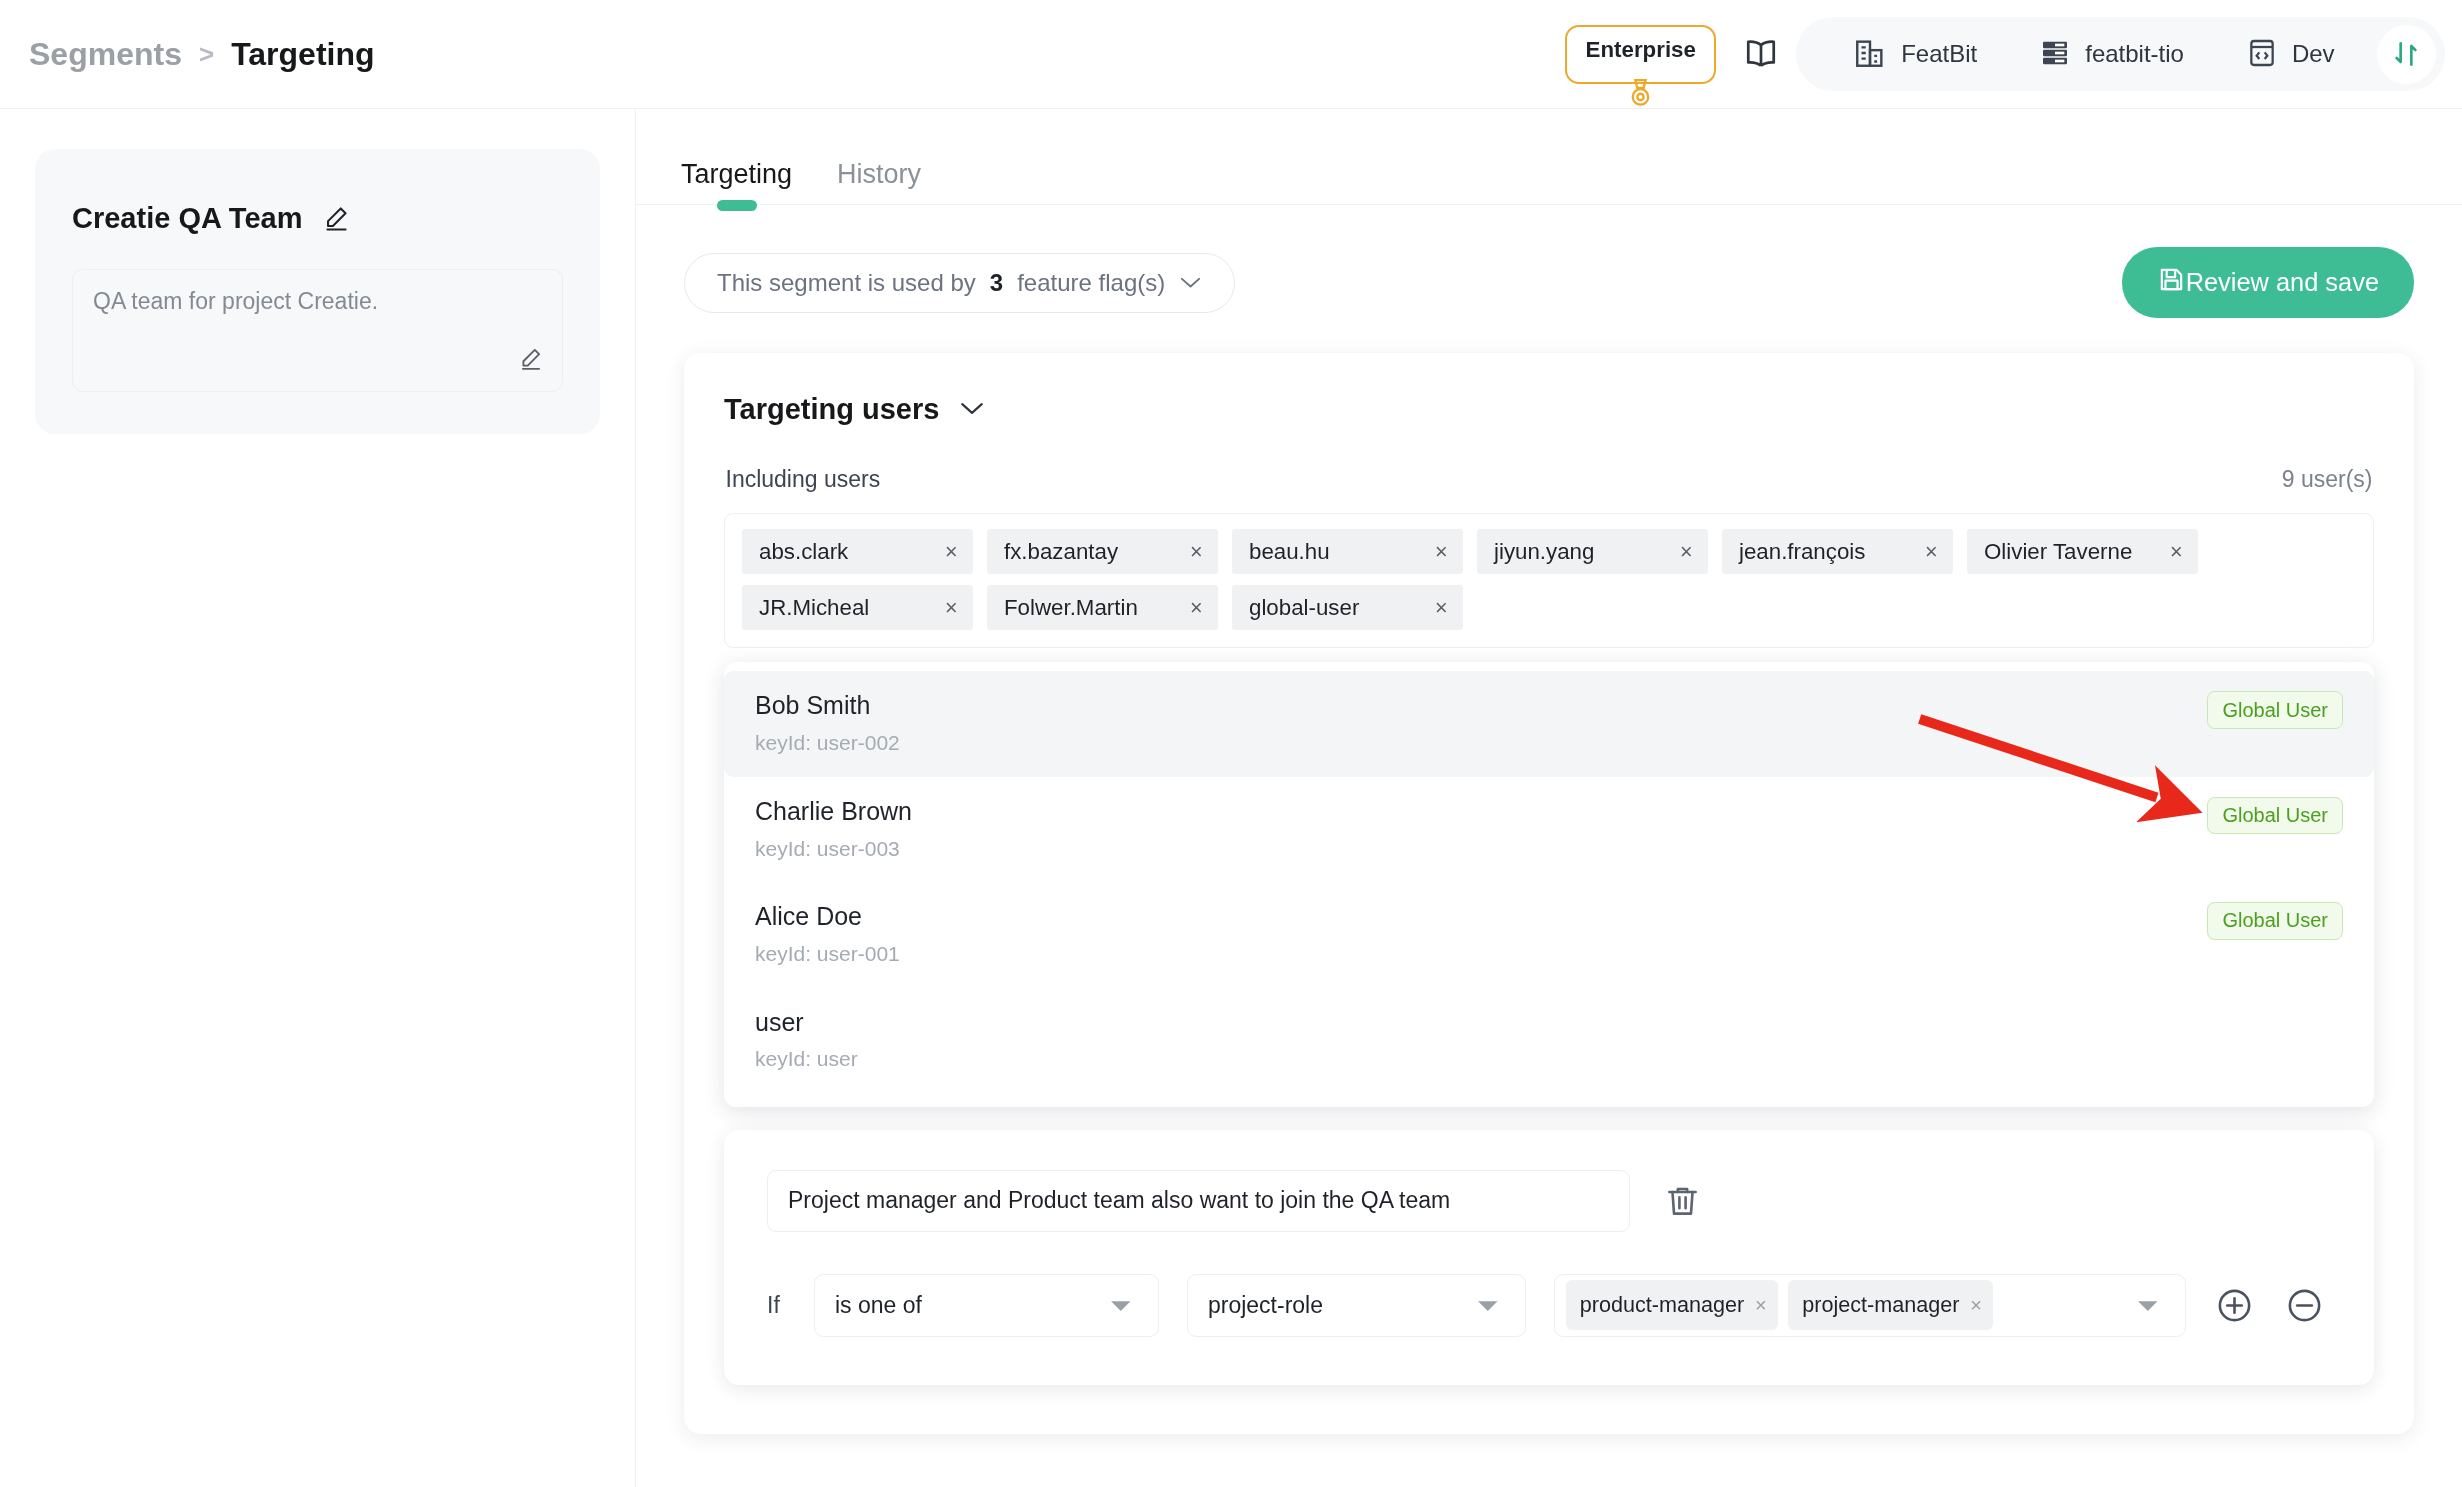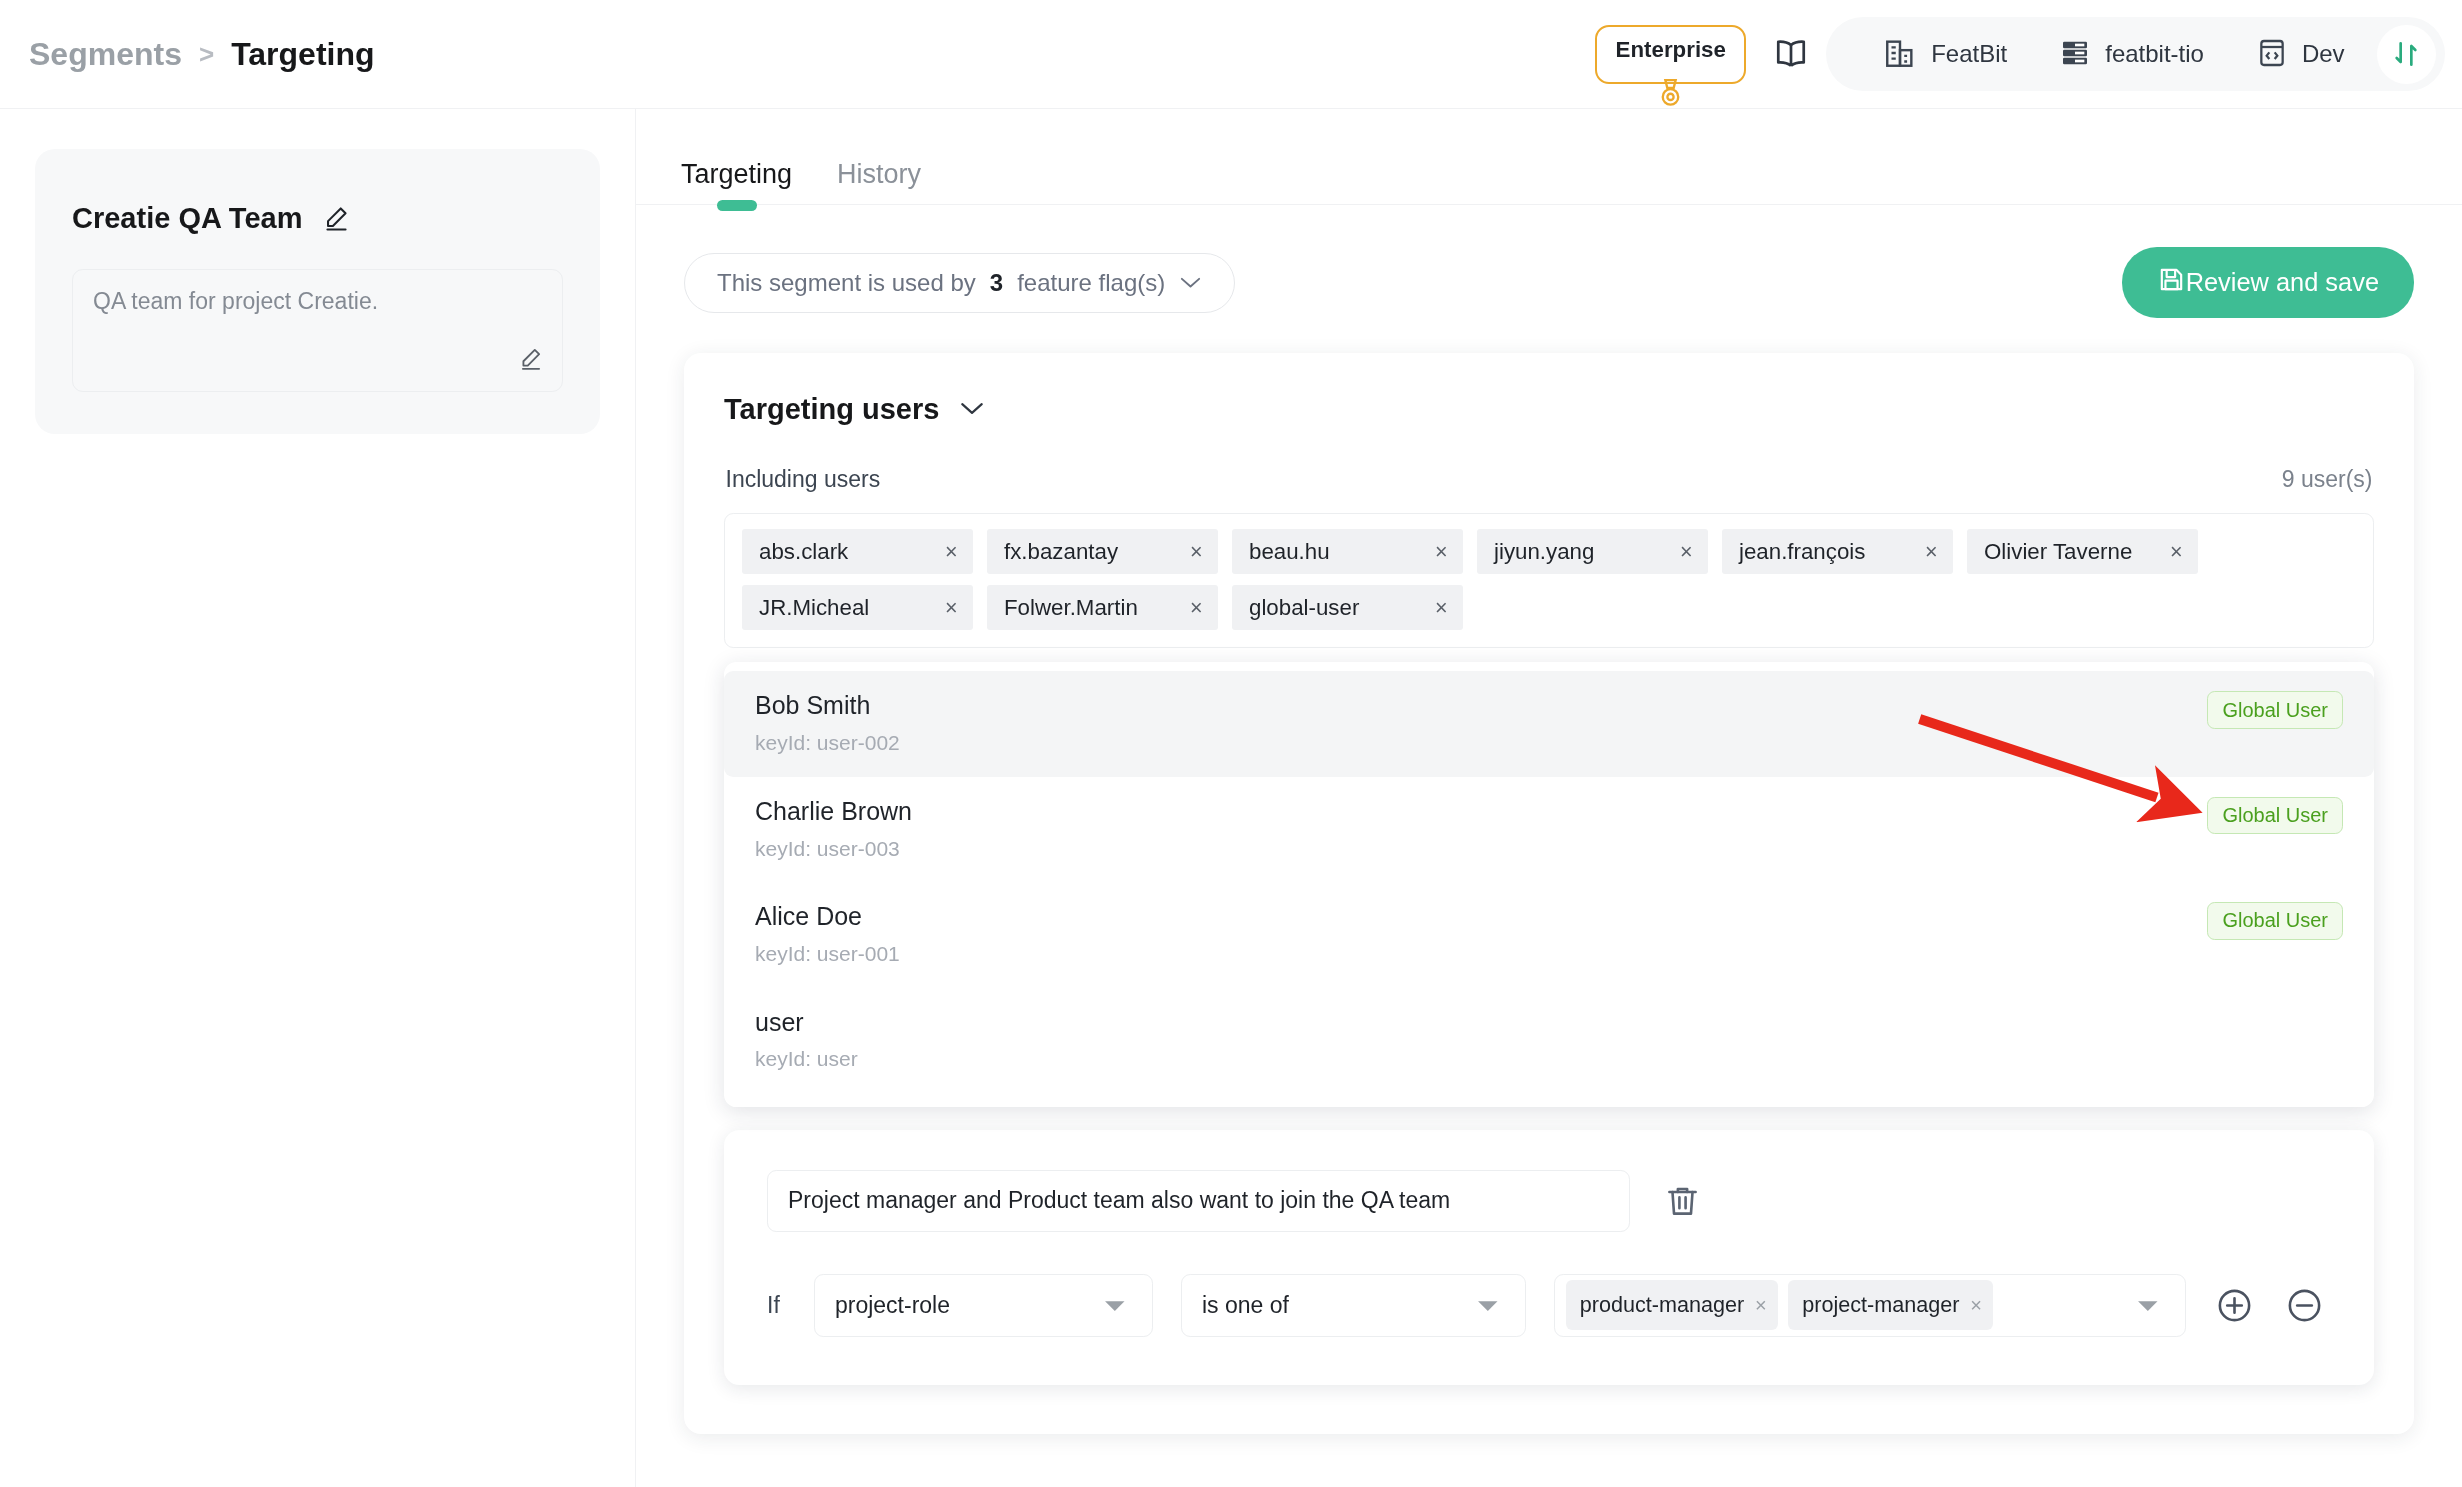--- a/index.html
+++ b/index.html
@@ -67,21 +67,21 @@
     height: 49px;
     margin-right: 10.8px;
   }
   .env-pill {
     display: flex;
     align-items: center;
     height: 74px;
     background: #f7f8f9;
     border-radius: 37px;
     padding: 0 9.2px 0 31px;
-    gap: 0;
+    gap: 10px;
   }
   .env-item {
     display: flex;
     align-items: center;
     gap: 14px;
     padding: 0 26px;
     height: 74px;
   }
   .env-name {
     font-size: 24px;
@@ -634,31 +634,31 @@
               <path d="M9 6.5V4.5h6v2"></path>
               <path d="M5.5 6.5l1 14h11l1-14"></path>
               <path d="M10 10v7M14 10v7"></path>
             </svg>
           </span>
         </div>
 
         <div class="rule-cond">
           <span class="if-label">If</span>
 
-          <div class="sel sel-w1">
-            <span>project-role</span>
+          <div class="sel sel-w2">
+            <span>is one of</span>
             <span class="caret">
               <svg width="21.6" height="14" viewBox="0 0 20 12" fill="#9aa0a6">
                   <path d="M1 2h18l-9 9z"></path>
                 </svg>
             </span>
           </div>
 
-          <div class="sel sel-w2">
-            <span>is one of</span>
+          <div class="sel sel-w1">
+            <span>project-role</span>
             <span class="caret">
               <svg width="21.6" height="14" viewBox="0 0 20 12" fill="#9aa0a6">
                   <path d="M1 2h18l-9 9z"></path>
                 </svg>
             </span>
           </div>
 
           <div class="sel sel-multi">
             <span class="vtag">
               <span>product-manager</span>

